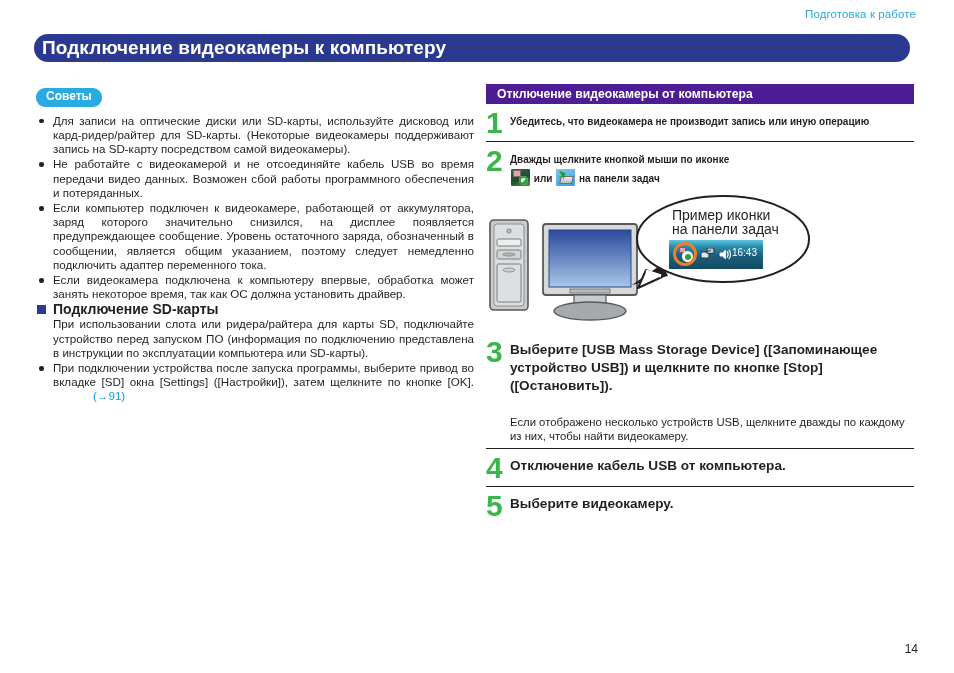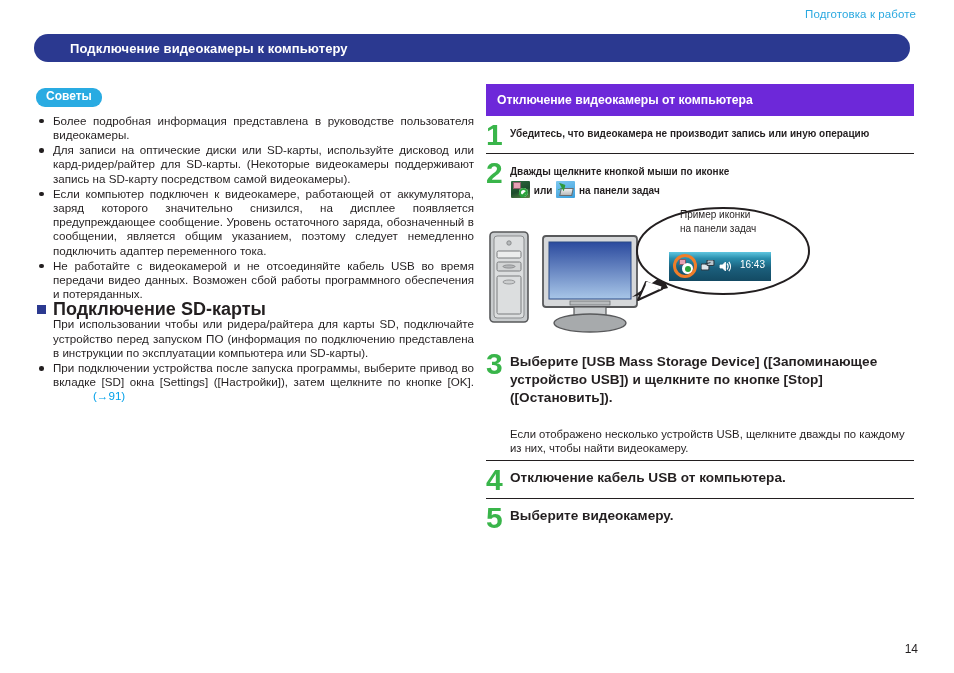--- a/index.html
+++ b/index.html
@@ -33,23 +33,23 @@
     top: 34px;
     width: 876px;
     height: 28px;
     background: #2b3990;
     border-radius: 14px;
     display: flex;
     align-items: center;
   }
   .title-banner .txt {
     color: #ffffff;
-    font-size: 13px;
-    font-weight: bold;
-    padding-left: 36px;
+    font-size: 19px;
+    font-weight: bold;
+    padding-left: 8px;
     letter-spacing: .1px;
   }
 
   
   .col-left {
     position: absolute;
     left: 36px;
     top: 86px;
     width: 438px;
   }
@@ -94,21 +94,21 @@
     top: 5px;
     width: 4.5px;
     height: 4.5px;
     border-radius: 50%;
     background: #231f20;
   }
 
   
   .subhead {
     margin-top: 0;
-    font-size: 18px;
+    font-size: 14px;
     font-weight: bold;
     position: relative;
     padding-left: 17px;
     line-height: 15px;
   }
   .subhead::before {
     content: "";
     position: absolute;
     left: 1px;
     top: 3px;
@@ -121,22 +121,22 @@
     font-size: 11.6px;
     line-height: 14.2px;
     text-align: justify;
     margin-top: 0px;
   }
   .pagelink { color: #00a0e9; font-weight: normal; margin-left: 40px; }
 
   
   .gray-bar {
     width: 428px;
-    height: 32px;
-    background: #6d28d9;
+    height: 20px;
+    background: #4c1d95;
     display: flex;
     align-items: center;
   }
   .gray-bar .txt {
     color: #ffffff;
     font-size: 12.2px;
     font-weight: bold;
     padding-left: 11px;
   }
 
@@ -253,21 +253,21 @@
     height: 145px;
     margin-top: 4px;
   }
   .illus svg { position: absolute; left: 0; top: 0; }
 
   
   .balloon-taskbar {
     position: absolute;
     left: 183px;
     top: 48px;
-    width: 102px;
+    width: 94px;
     height: 29px;
     background: linear-gradient(#5fc6e0 0%, #2a8fae 22%, #1b5f7c 55%, #134a63 100%);
     display: flex;
     align-items: center;
     overflow: hidden;
   }
   .balloon-taskbar .clock {
     position: absolute;
     right: 6px;
     top: 7px;
@@ -310,26 +310,25 @@
     width: 14px; height: 13px;
   }
   .tb-ico3 {
     position: absolute;
     left: 50px; top: 8px;
     width: 14px; height: 13px;
   }
   .balloon-label {
     position: absolute;
     left: 186px;
-    top: 4px;
+    top: 16px;
     width: 130px;
-    font-size: 10px;
+    font-size: 14px;
     line-height: 14px;
     color: #231f20;
-    margin-left: 8px;
   }
 
   
   .page-num {
     position: absolute;
     right: 36px;
     bottom: 17px;
     font-size: 12px;
     color: #231f20;
   }
@@ -341,28 +340,28 @@
 
 <div class="title-banner">
   <span class="txt">Подключение видеокамеры к компьютеру</span>
 </div>
 
 <div class="col-left">
 
   <span class="tips-pill">Советы</span>
 
   <ul class="bullets">
-    <li>Более подробная  информация представлена в руководстве пользователя видеокамеры.</li>
     <li>Для записи на оптические диски или SD-карты, используйте дисковод или кард-ридер/райтер для SD-карты. (Некоторые видеокамеры поддерживают запись на SD-карту посредством самой видеокамеры).</li>
+    <li>Не работайте с видеокамерой и не отсоединяйте кабель USB во время передачи видео данных. Возможен сбой работы программного обеспечения и потеряданных.</li>
     <li>Если компьютер подключен к видеокамере, работающей от аккумулятора, заряд которого значительно снизился, на дисплее появляется предупреждающее сообщение. Уровень остаточного заряда, обозначенный в сообщении, является общим указанием, поэтому следует немедленно подключить адаптер переменного тока.</li>
-    <li>Не работайте с видеокамерой и не отсоединяйте кабель USB во время передачи видео данных. Возможен сбой работы программного обеспечения и потеряданных.</li>
+    <li>Если видеокамера подключена к компьютеру впервые, обработка может занять некоторое время, так как ОС должна установить драйвер.</li>
   </ul>
 
   <div class="subhead">Подключение SD-карты</div>
-  <div class="subhead-body">При использовании чтобы или ридера/райтера для карты SD, подключайте устройство перед запуском ПО (информация по подключению представлена в инструкции по эксплуатации компьютера или SD-карты).</div>
+  <div class="subhead-body">При использовании слота или ридера/райтера для карты SD, подключайте устройство перед запуском ПО (информация по подключению представлена в инструкции по эксплуатации компьютера или SD-карты).</div>
 
   <ul class="bullets" style="margin-top:1px;">
     <li><span>При подключении устройства после запуска программы, выберите привод во вкладке [SD] окна [Settings] ([Настройки]), затем щелкните по кнопке [OK]. </span><span class="pagelink">(→91)</span></li>
   </ul>
 </div>
 
 <div class="col-right">
 
   <div class="gray-bar">
     <span class="txt">Отключение видеокамеры от компьютера</span>

